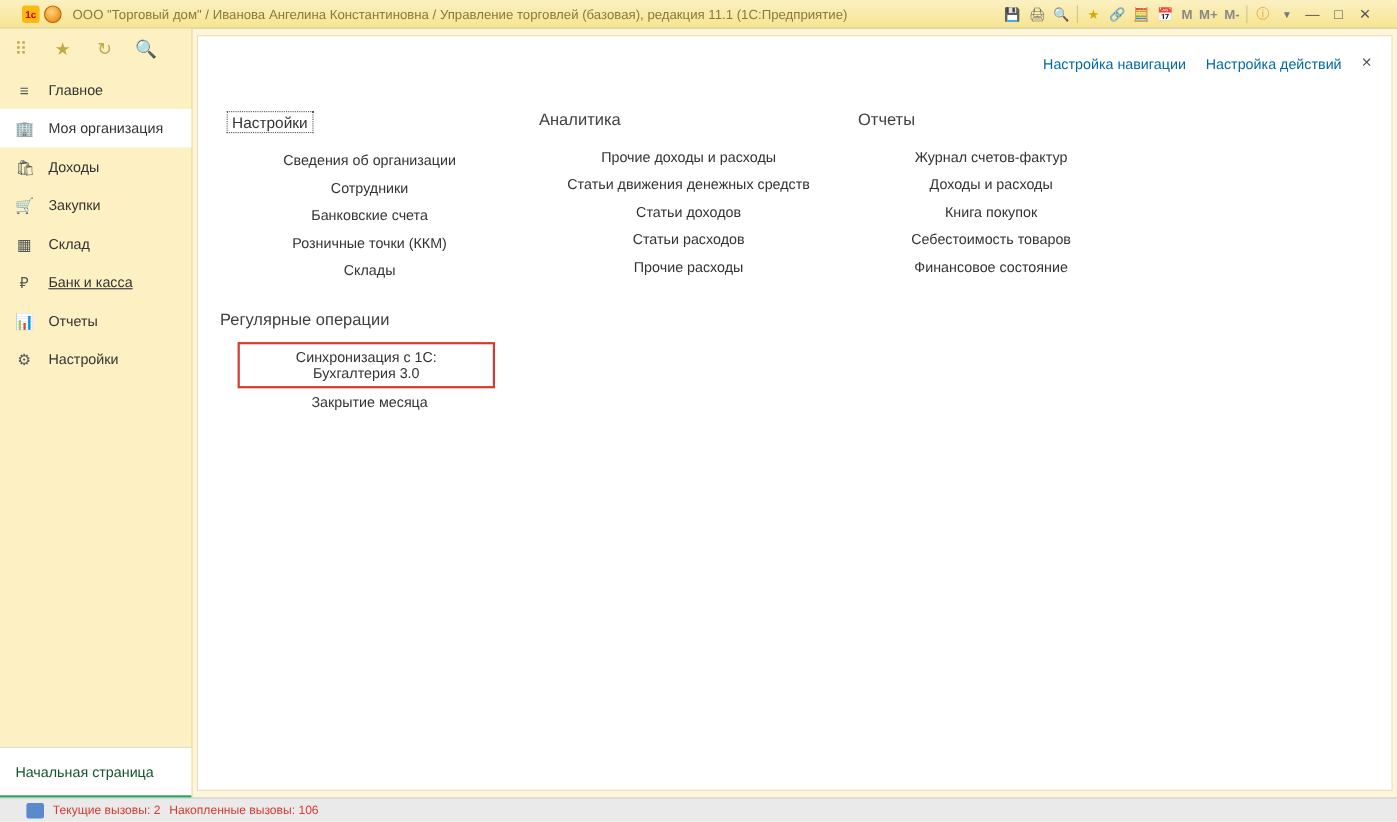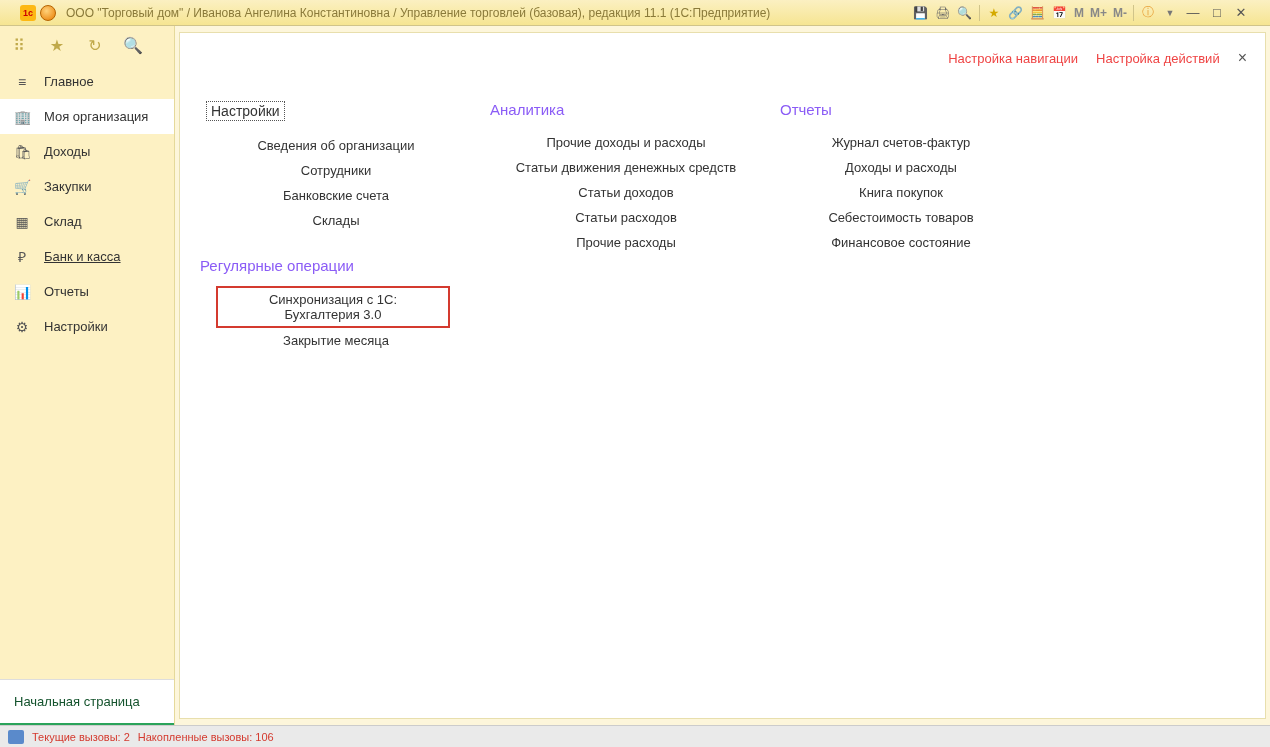--- a/index.html
+++ b/index.html
@@ -28,37 +28,37 @@
 .sb-item.active { background: #ffffff; }
 .sb-item .sb-icon { width: 16px; text-align: center; color: #555; font-size: 14px; }
 .sb-item .underline { text-decoration: underline; }
 .sb-bottom { background: #fdfdfd; border-top: 1px solid #ddd; }
 .sb-tab { padding: 14px 14px; font-size: 13px; color: #14532d; border-bottom: 2px solid #2aa35a; background: #fff; }
 
 
 .content-wrap { flex: 1; padding: 6px 4px 6px 4px; display: flex; }
 .content { flex: 1; background: #fff; border: 1px solid #e8dfad; position: relative; }
 .content-header { height: 50px; display: flex; align-items: center; justify-content: flex-end; padding: 0 18px; gap: 18px; font-size: 13px; }
-.content-header .hdr-link { cursor: pointer; color: #ef4444; }
+.content-header .hdr-link { cursor: pointer; color: #0369a1; }
 .content-header .close-x { cursor: pointer; font-size: 16px; color: #555; }
 
 .columns { display: flex; padding: 0 10px 0 0; }
 .col { padding: 0 20px; }
 .col:nth-child(1) { width: 290px; }
 .col:nth-child(2) { width: 290px; }
 .col:nth-child(3) { width: 260px; }
 
-.section-title { color: #8b5cf6; font-size: 15px; margin: 18px 0 12px 6px; font-weight: normal; }
+.section-title { color: #404040; font-size: 15px; margin: 18px 0 12px 6px; font-weight: normal; }
 .section-title.boxed { color: #333; font-size: 14px; display: inline-block; border: 1px dotted #555; padding: 1px 4px; margin-left: 6px; }
 .link-list { padding-left: 22px; text-align: center; }
 .link-item { display: block; padding: 5px 0; color: #333; font-size: 13px; cursor: pointer; }
 .link-item.highlighted { border: 2px solid #d43a2f; padding: 4px 16px; margin-left: -6px; display: inline-block; }
 
 
-.statusbar { height: 22px; background: #eaeaea; border-top: 1px solid #ccc; display: flex; align-items: center; padding: 0 8px; gap: 8px; font-size: 11px; }
+.statusbar { height: 22px; background: #eaeaea; border-top: 1px solid #ccc; display: flex; align-items: center; padding: 0 24px; gap: 8px; font-size: 11px; }
 .statusbar .sb-ic { width: 16px; height: 14px; background: #5a8acb; border-radius: 2px; }
 .statusbar .red { color: #d43a2f; }
 
 </style>
 </head>
 <body>
 
 <div class="titlebar">
   <div class="logo">1c</div>
   <div class="drop-icon"></div>
@@ -141,20 +141,21 @@
       </div>
 
       <div class="columns">
 
         <div class="col">
           <div class="section-title boxed">Настройки</div>
           <div class="link-list">
             <span class="link-item">Сведения об организации</span>
             <span class="link-item">Сотрудники</span>
             <span class="link-item">Банковские счета</span>
+            <span class="link-item">Розничные точки (ККМ)</span>
             <span class="link-item">Склады</span>
           </div>
 
           <div class="section-title" style="margin-left:0;margin-top:24px">Регулярные операции</div>
           <div class="link-list">
             <span class="link-item highlighted">Синхронизация с 1С: Бухгалтерия 3.0</span>
             <span class="link-item">Закрытие месяца</span>
           </div>
         </div>
 

